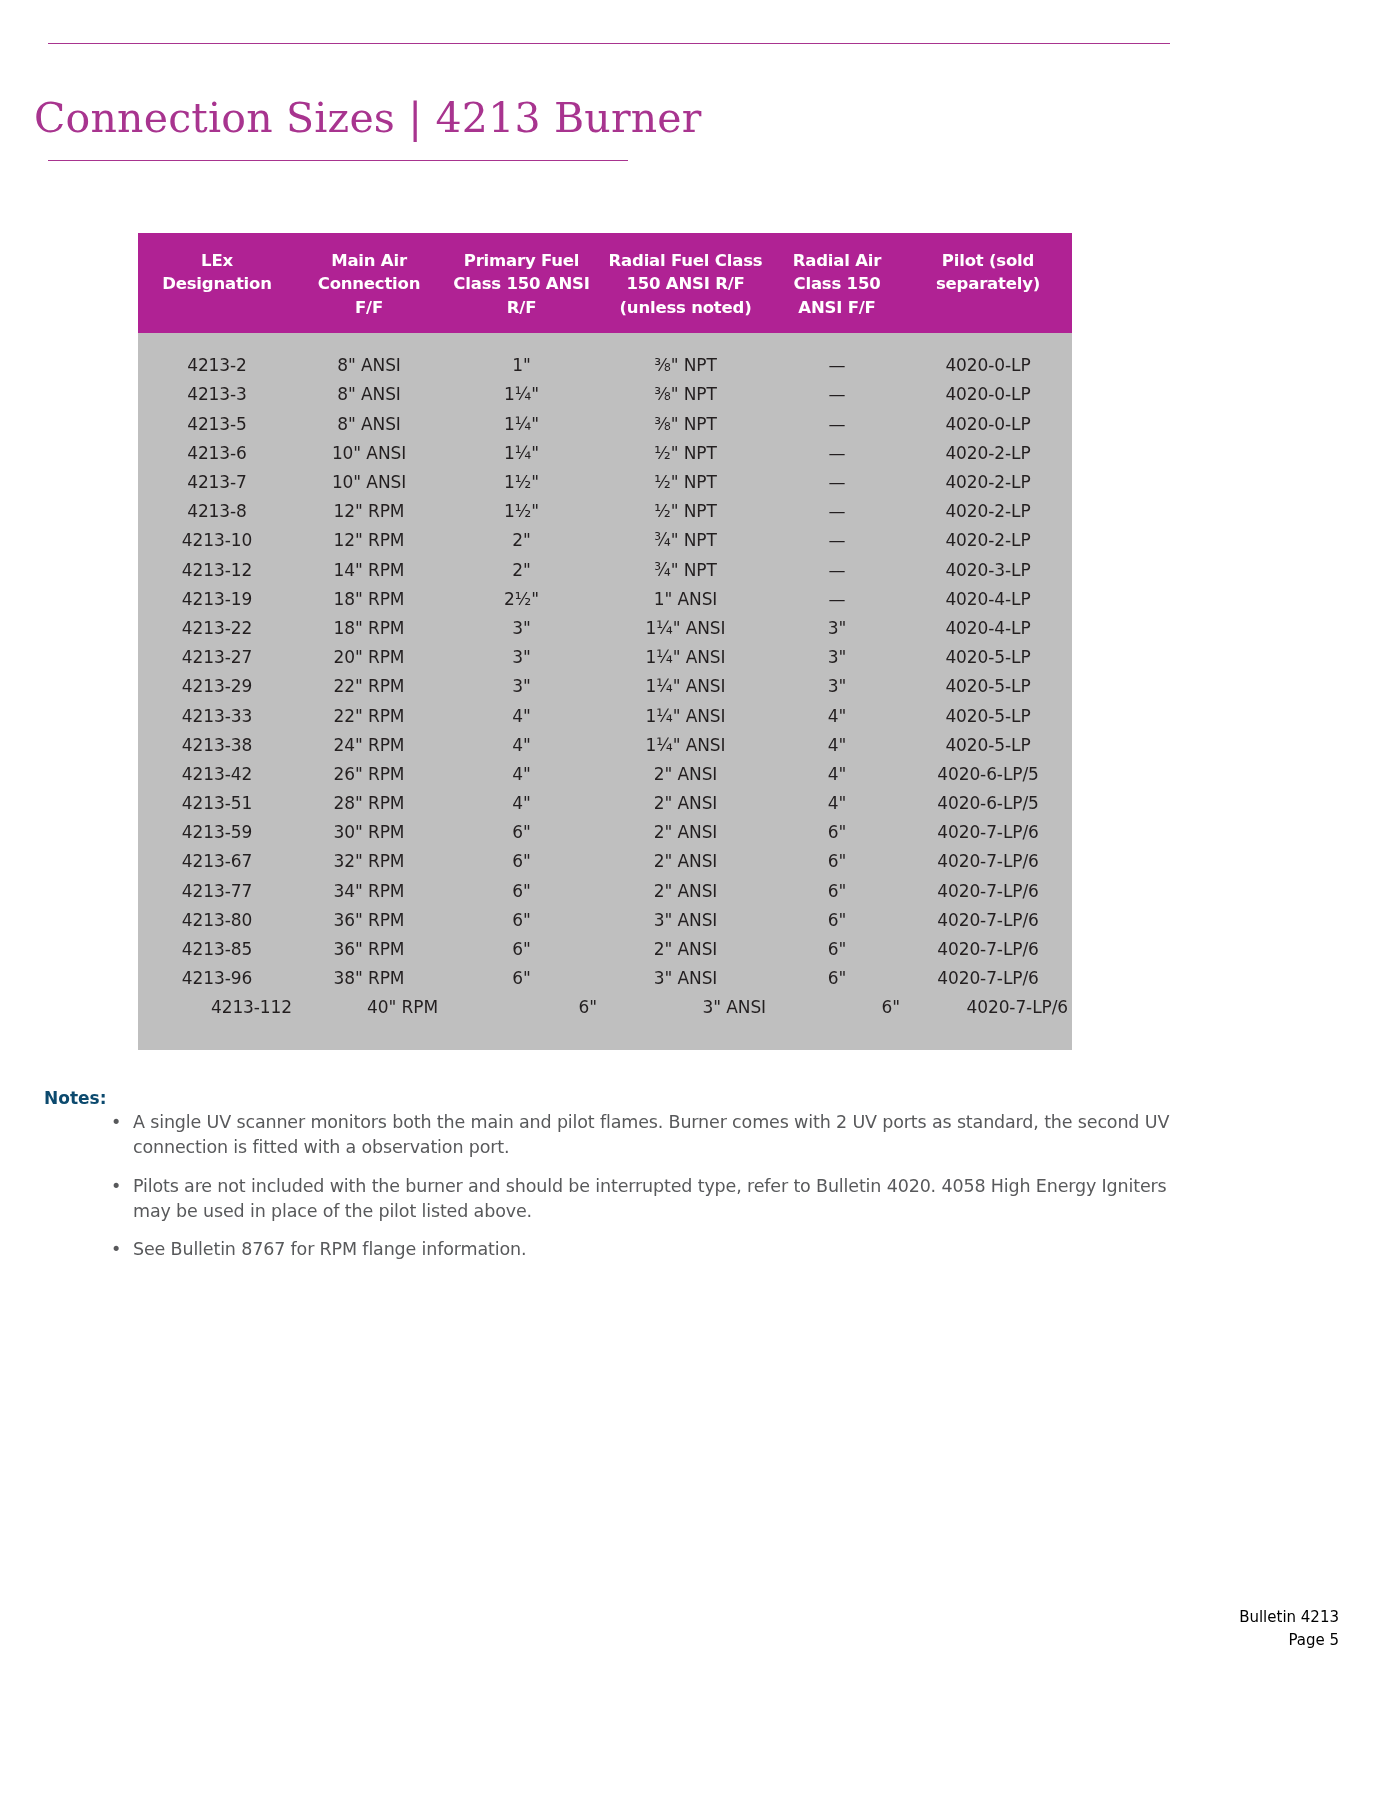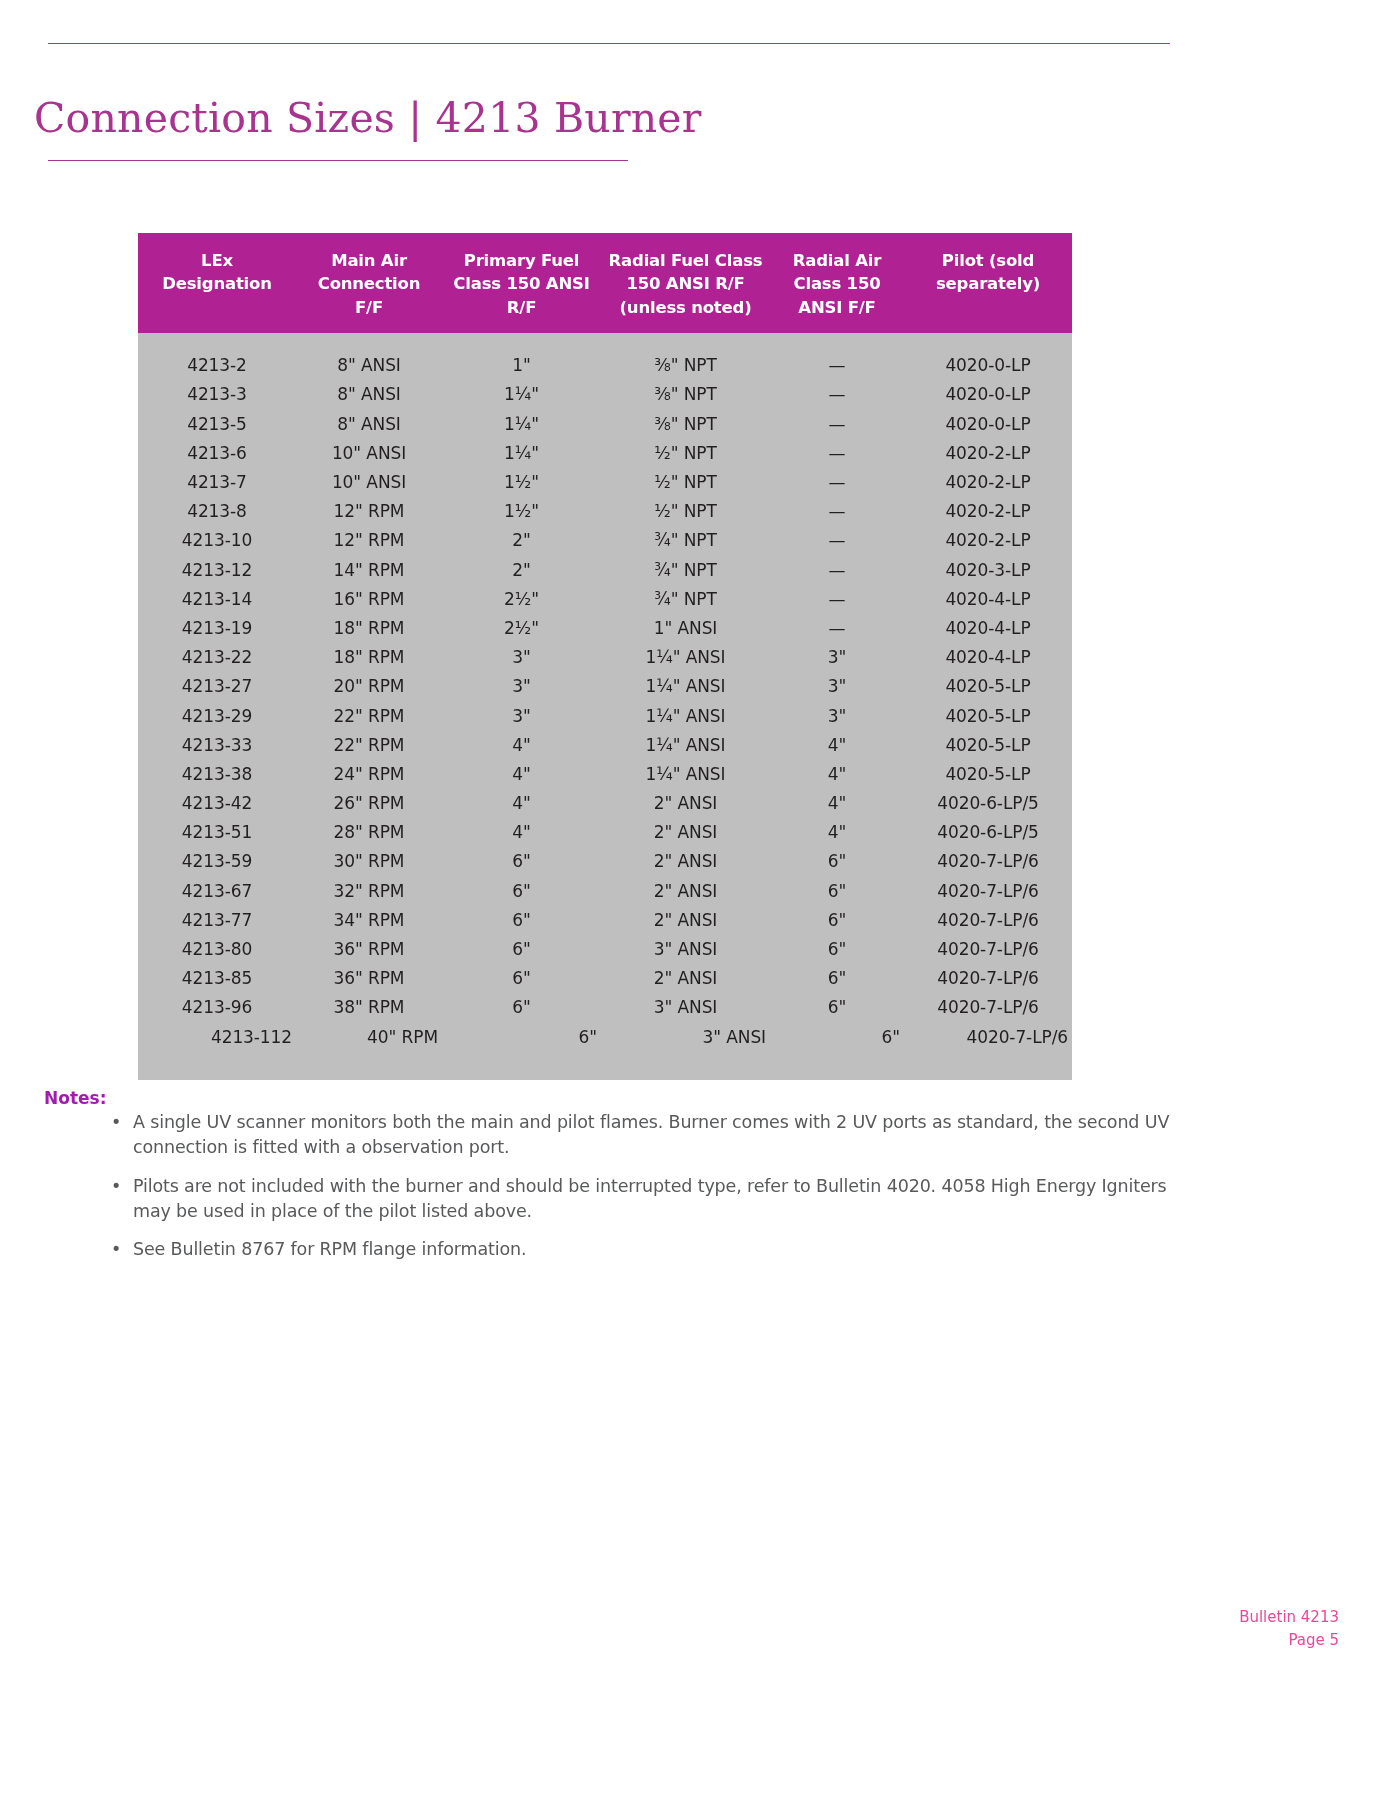--- a/index.html
+++ b/index.html
@@ -102,21 +102,21 @@
   col.c5 { width: 168px; }
 
   
   .notes-label {
     position: absolute;
     left: 44px;
     top: 1088px;
     font-family: "DejaVu Sans", "Liberation Sans", sans-serif;
     font-weight: bold;
     font-size: 17px;
-    color: #a21caf;
+    color: #0c4a6e;
   }
   .notes-list {
     position: absolute;
     left: 100px;
     top: 1110px;
     width: 1078px;
     margin: 0;
     padding: 0;
     list-style: none;
   }
@@ -141,21 +141,21 @@
 
   
   .footer {
     position: absolute;
     right: 52px;
     bottom: 148px;
     text-align: right;
     font-family: "DejaVu Sans", "Liberation Sans", sans-serif;
     font-size: 15px;
     line-height: 1.55;
-    color: #ec4899;
+    color: #000000;
   }
   .footer div { display: block; }
 </style>
 </head>
 <body>
 
 <div class="page">
 
   <div class="title-rule-top"></div>
 
@@ -266,28 +266,20 @@
           </tr>
           <tr>
             <td>4213-12</td>
             <td>14" RPM</td>
             <td>2"</td>
             <td>¾" NPT</td>
             <td>—</td>
             <td>4020-3-LP</td>
           </tr>
           <tr>
-            <td>4213-14</td>
-            <td>16" RPM</td>
-            <td>2½"</td>
-            <td>¾" NPT</td>
-            <td>—</td>
-            <td>4020-4-LP</td>
-          </tr>
-          <tr>
             <td>4213-19</td>
             <td>18" RPM</td>
             <td>2½"</td>
             <td>1" ANSI</td>
             <td>—</td>
             <td>4020-4-LP</td>
           </tr>
           <tr>
             <td>4213-22</td>
             <td>18" RPM</td>

